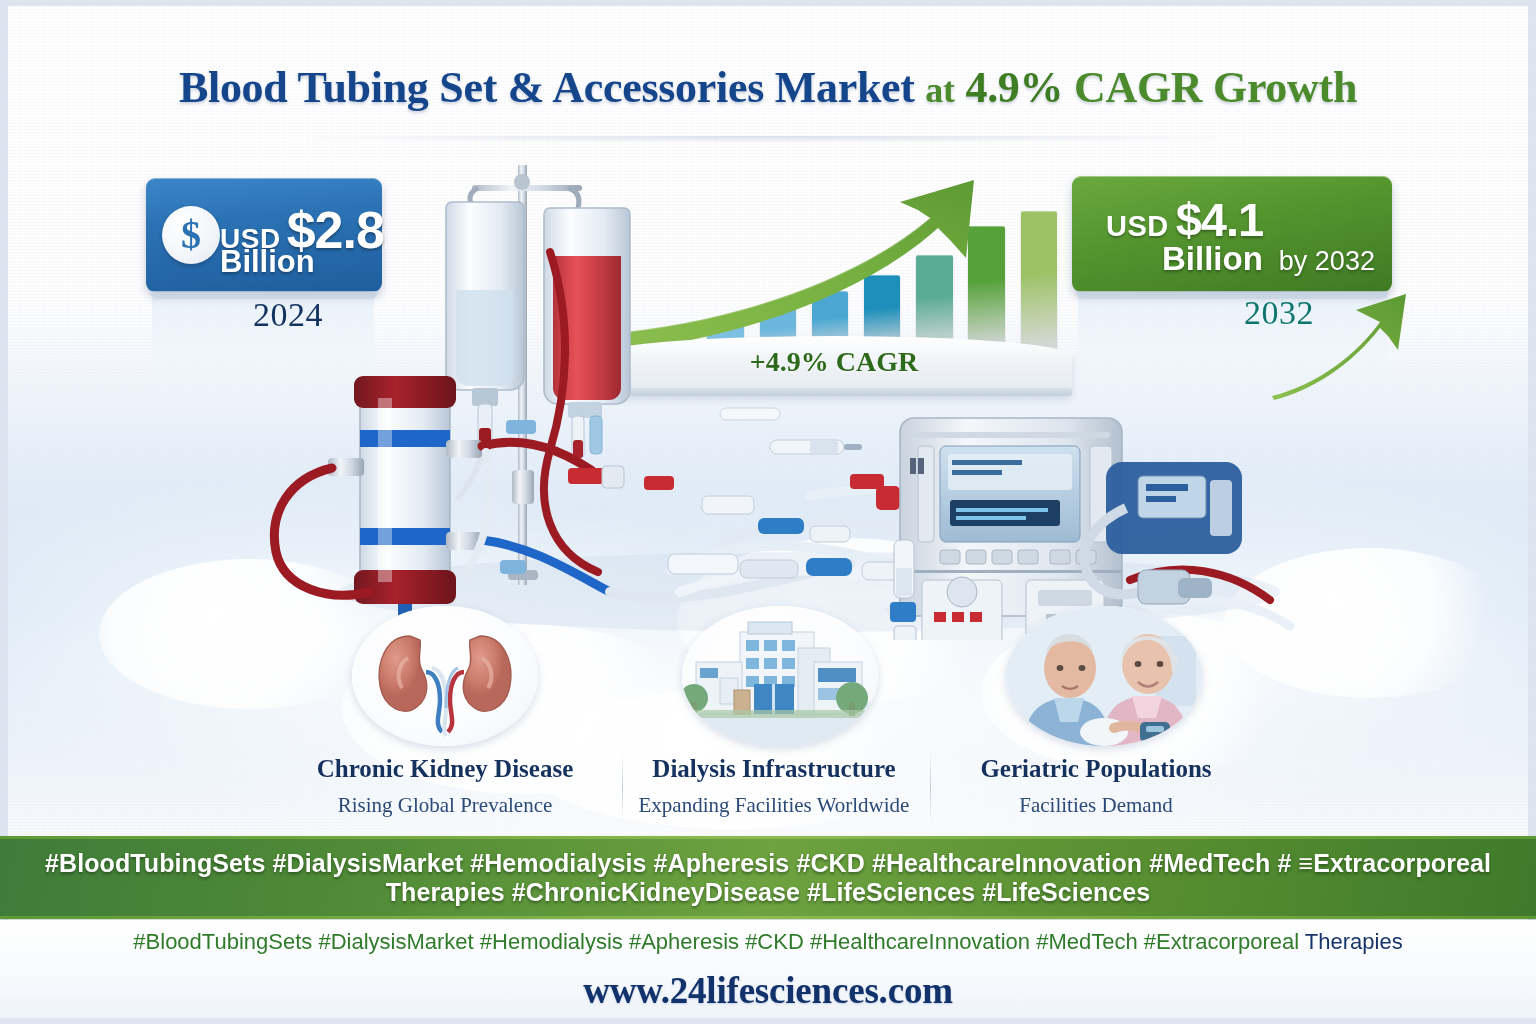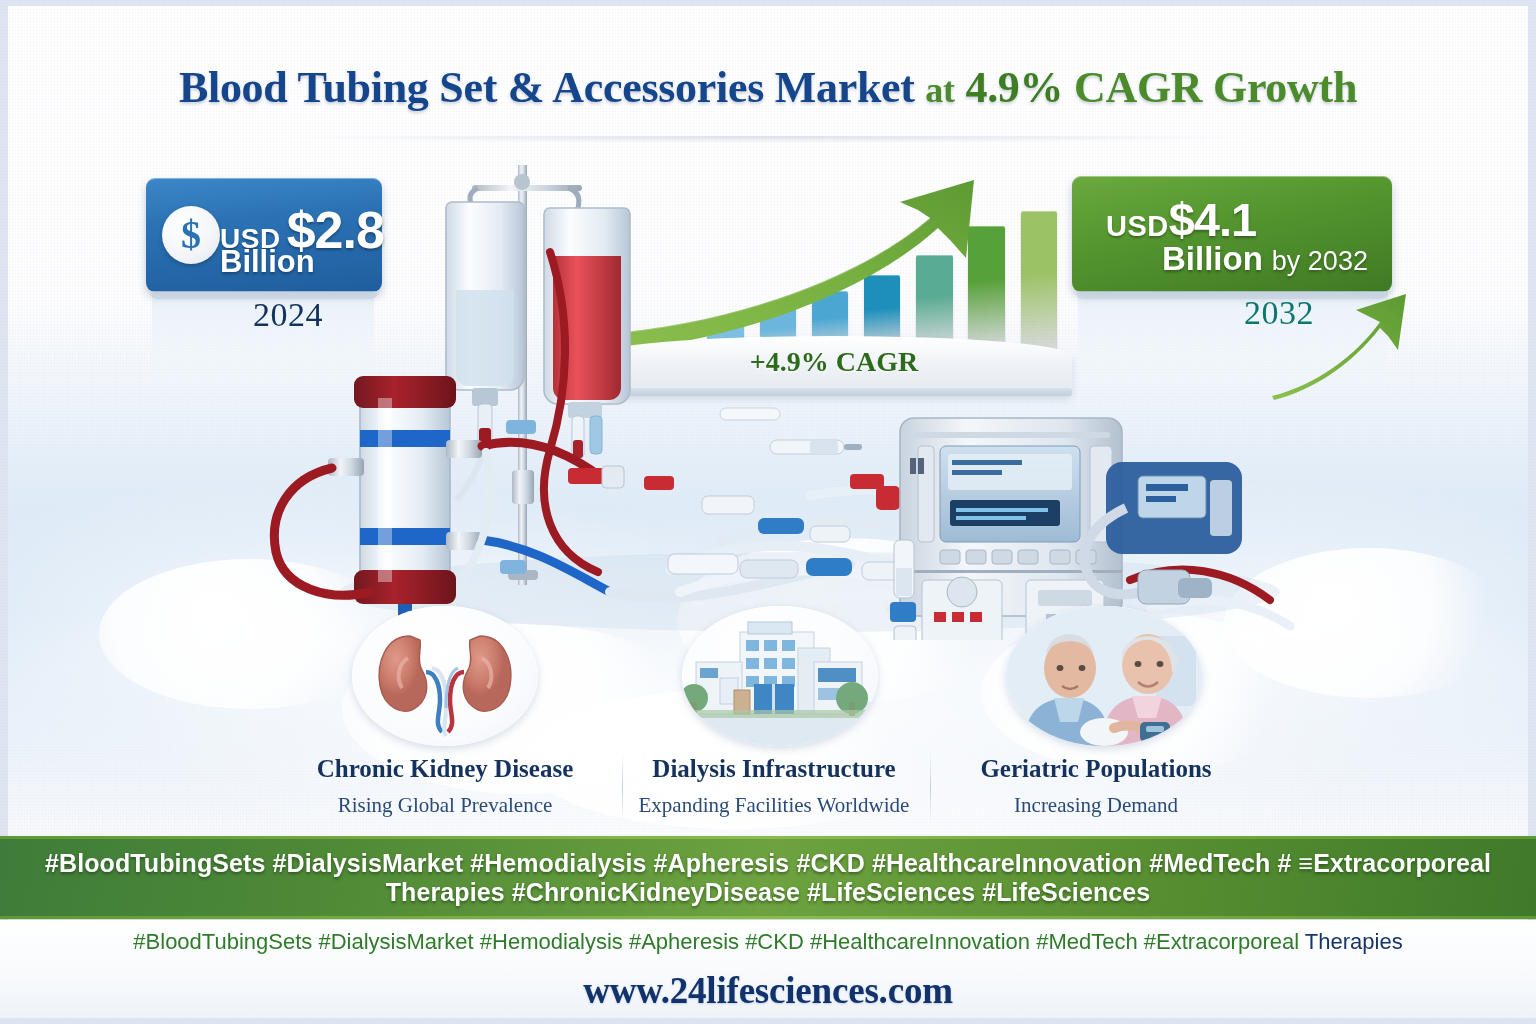--- a/index.html
+++ b/index.html
@@ -91,25 +91,25 @@
   .bb-l1{ left:74px; top:22px; white-space:nowrap; }
   .bb-l1 .usd{ font-size:28px; font-weight:bold; letter-spacing:.5px;
     text-shadow:0 2px 2px rgba(0,0,0,.30); }
   .bb-l1 .val{ font-size:52px; font-weight:bold; letter-spacing:-1px; margin-left:6px;
     text-shadow:0 2px 3px rgba(0,0,0,.34); }
   .bb-l2{ left:74px; top:66px; font-size:31px; font-weight:bold;
     text-shadow:0 2px 3px rgba(0,0,0,.32); }
   .gb-l1{ left:34px; top:16px; white-space:nowrap; }
   .gb-l1 .usd{ font-size:29px; font-weight:bold; letter-spacing:.5px;
     text-shadow:0 2px 2px rgba(0,0,0,.30); }
-  .gb-l1 .val{ font-size:47px; font-weight:bold; letter-spacing:-1px; 
+  .gb-l1 .val{ font-size:47px; font-weight:bold; letter-spacing:-1px; margin-left:7px;
     text-shadow:0 2px 3px rgba(0,0,0,.34); }
   .gb-l2{ left:90px; top:64px; white-space:nowrap; }
   .gb-l2 .bil{ font-size:33px; font-weight:bold; text-shadow:0 2px 3px rgba(0,0,0,.32); }
-  .gb-l2 .by { font-size:27px; margin-left:9px; text-shadow:0 2px 3px rgba(0,0,0,.30); }
+  .gb-l2 .by { font-size:27px; margin-left:16px; text-shadow:0 2px 3px rgba(0,0,0,.30); }
 
   .year-lbl{
     position:absolute; font-family:"Liberation Serif", serif;
     font-size:34px; letter-spacing:.5px;
   }
   .year-2024{ left:253px; top:296px; color:#12325f; }
   .year-2032{ left:1196px; top:294px; color:#0f766e;margin-left:48px; }
 
   .year-panel{
     position:absolute; border-radius:5px;
@@ -575,21 +575,21 @@
   <div class="feat-label fl1">
     <div class="feat-title">Chronic Kidney Disease</div>
     <div class="feat-sub">Rising Global Prevalence</div>
   </div>
   <div class="feat-label fl2">
     <div class="feat-title">Dialysis Infrastructure</div>
     <div class="feat-sub">Expanding Facilities Worldwide</div>
   </div>
   <div class="feat-label fl3">
     <div class="feat-title">Geriatric Populations</div>
-    <div class="feat-sub">Increasing Demand</div>
+    <div class="feat-sub">Facilities Demand</div>
   </div>
   <div class="fdiv" style="left:622px;"></div>
   <div class="fdiv" style="left:930px;"></div>
 
   <div class="hash-banner">
     <div class="hash-banner-txt">
       <span>#BloodTubingSets #DialysisMarket #Hemodialysis #Apheresis #CKD #HealthcareInnovation #MedTech # ≡Extracorporeal</span>
       <span>Therapies #ChronicKidneyDisease #LifeSciences #LifeSciences</span>
     </div>
   </div>

